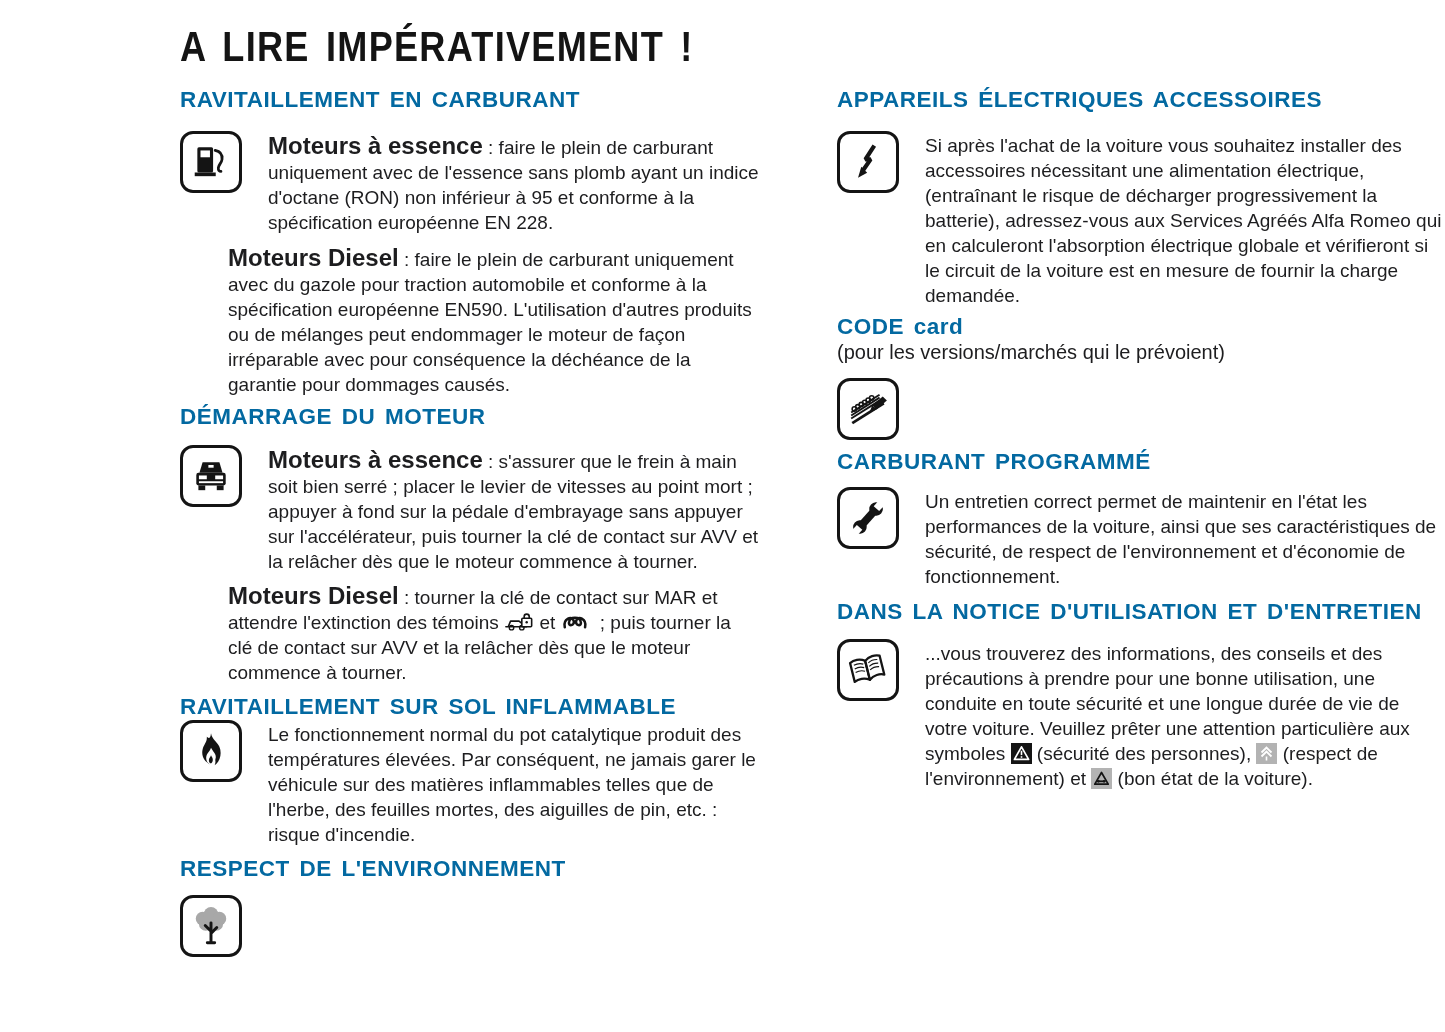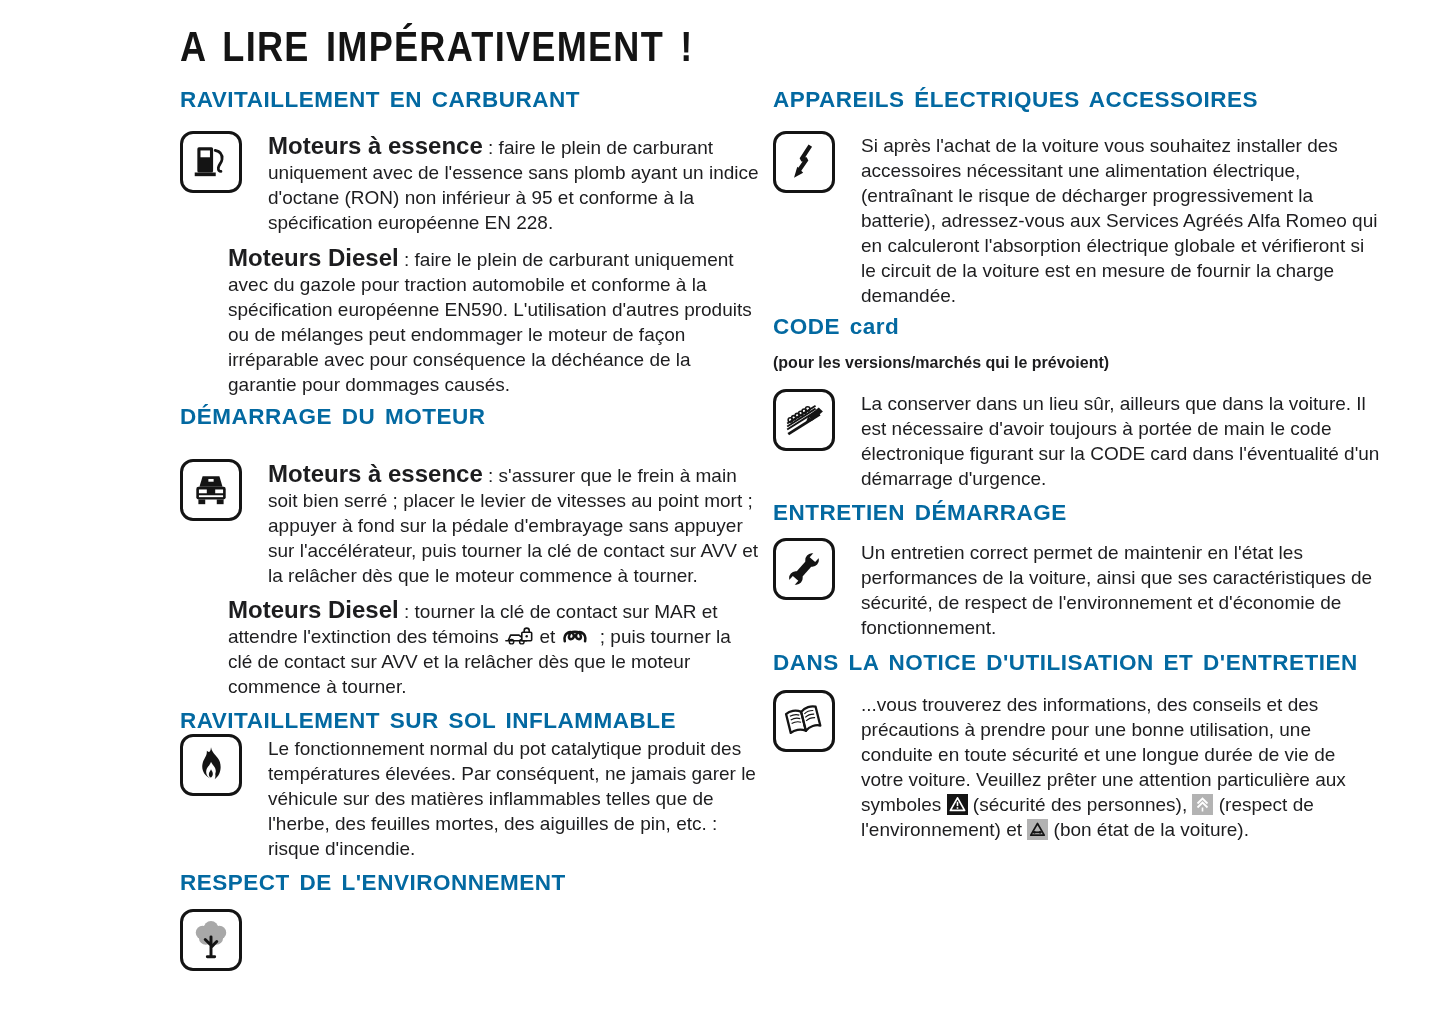--- a/index.html
+++ b/index.html
@@ -14,28 +14,28 @@
 
   .title {
     position: absolute; left: 180px; top: 22px; margin: 0;
     font-size: 43px; font-weight: 800; letter-spacing: 1.5px; word-spacing: 6px;
     color: #141414; white-space: nowrap;
     transform: scaleX(0.84); transform-origin: left top;
   }
 
   .col { position: absolute; top: 88px; }
   .col-left  { left: 180px; width: 580px; }
-  .col-right { left: 773px; width: 608px; }
+  .col-right { left: 837px; width: 608px; }
 
   .h {
     margin: 0; font-size: 22.5px; font-weight: 800;
     letter-spacing: 0.5px; word-spacing: 3px;
     line-height: 24px; color: #0369a1;
   }
-  .subtitle { margin: 12px 0 0 0; font-size: 16px; line-height: 24px; font-weight: 700; }
+  .subtitle { margin: 1px 0 0 0; font-size: 20px; line-height: 24px; font-weight: 400; }
 
   .row { display: flex; align-items: flex-start; }
   .icon-box {
     flex: 0 0 62px; width: 62px; height: 62px;
     border: 3px solid #141414; border-radius: 13px;
     display: flex; align-items: center; justify-content: center;
     background: #fff; margin-right: 26px;
   }
   .para { margin: 0; font-size: 19px; line-height: 25px; }
   .row .para { flex: 1; padding-top: 2px; }
@@ -62,21 +62,21 @@
           <rect x="10" y="9" width="9" height="6.5" fill="#fff"></rect>
           <rect x="4.5" y="30" width="20" height="3.5" fill="#141414"></rect>
           <path d="M24 9 c5 1 7 4 6.5 8.5 c-0.4 3.5 -3 4.5 -3.5 8 c-0.3 2.5 1 3.5 2.5 3.5" fill="none" stroke="#141414" stroke-width="2.6" stroke-linecap="round"></path>
         </svg>
       </span>
       <p class="para"><b class="lead">Moteurs à essence</b><span> : faire le plein de carburant uniquement avec de l'essence sans plomb ayant un indice d'octane (RON) non inférieur à 95 et conforme à la spécification européenne EN 228.</span></p>
     </div>
     <p class="para indent" style="margin-top:10px"><b class="lead">Moteurs Diesel</b><span> : faire le plein de carburant uniquement avec du gazole pour traction automobile et conforme à la spécification européenne EN590. L'utilisation d'autres produits ou de mélanges peut endommager le moteur de façon irréparable avec pour conséquence la déchéance de la garantie pour dommages causés.</span></p>
 
     <h2 class="h" style="margin-top:8px">DÉMARRAGE DU MOTEUR</h2>
-    <div class="row" style="margin-top:30px">
+    <div class="row" style="margin-top:16px">
       <span class="icon-box">
         <svg width="42" height="42" viewBox="0 0 40 40">
           <polygon points="9,17 31,17 28,7 12,7" fill="#141414"></polygon>
           <rect x="17.5" y="9.5" width="5" height="2.6" fill="#fff"></rect>
           <rect x="6" y="17" width="28" height="12" rx="2" fill="#141414"></rect>
           <rect x="8.5" y="19.5" width="7.5" height="3.6" fill="#fff"></rect>
           <rect x="24" y="19.5" width="7.5" height="3.6" fill="#fff"></rect>
           <rect x="8.5" y="25" width="23" height="1.8" fill="#fff"></rect>
           <rect x="8" y="29" width="6.5" height="4.5" fill="#141414"></rect>
           <rect x="25.5" y="29" width="6.5" height="4.5" fill="#141414"></rect>
@@ -155,24 +155,23 @@
               <circle cx="10.3" cy="17.9" r="2.1"></circle>
               <circle cx="13.6" cy="15.8" r="2.1"></circle>
             <circle cx="16.9" cy="13.7" r="2.1"></circle>
               <circle cx="20.2" cy="11.6" r="2.1"></circle>
               <circle cx="23.5" cy="9.5" r="2.1"></circle>
           </g>
           <polygon points="34,8 38,12 28,20.5 24,16.5" fill="#141414"></polygon>
           <polygon points="24,16.5 28,20.5 21.5,23" fill="#141414"></polygon>
         </svg>
       </span>
-      <p class="para">La conserver dans un lieu sûr, ailleurs que dans la voiture. Il est nécessaire d'avoir toujours à portée de main le code électronique figurant sur la CODE card dans l'éventualité d'un démarrage d'urgence.</p>
-    </div>
-
-    <h2 class="h" style="margin-top:10px">ENTRETIEN DÉMARRAGE</h2>
+    </div>
+
+    <h2 class="h" style="margin-top:10px">CARBURANT PROGRAMMÉ</h2>
     <div class="row" style="margin-top:13px">
       <span class="icon-box">
         <svg width="42" height="42" viewBox="0 0 40 40">
           <g transform="rotate(42 20 20)">
             <circle cx="20" cy="8.5" r="6.5" fill="#141414"></circle>
             <rect x="16.5" y="0.5" width="7" height="7.5" fill="#fff"></rect>
             <rect x="16.3" y="10" width="7.4" height="20" fill="#141414"></rect>
             <circle cx="20" cy="31.5" r="6.5" fill="#141414"></circle>
             <rect x="16.5" y="32" width="7" height="7.5" fill="#fff"></rect>
           </g>

